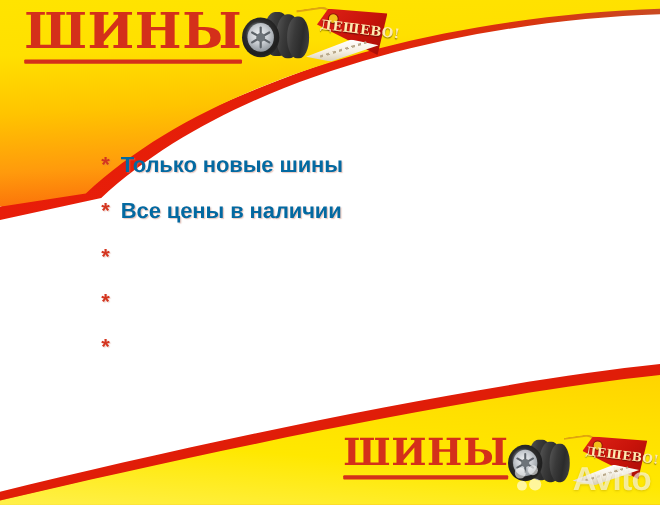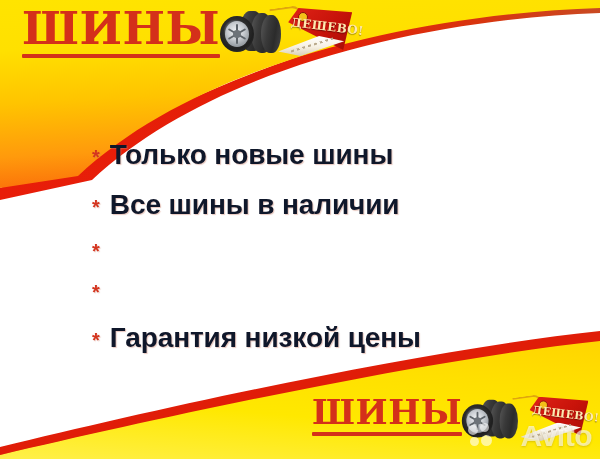--- a/index.html
+++ b/index.html
@@ -128,21 +128,21 @@
     white-space:nowrap;
   }
   .bullet-mark{
     font-family:"Liberation Sans",sans-serif;
     font-weight:bold;font-size:20px;color:#d4351f;
     margin-right:10px;line-height:1;
     text-shadow:1px 1px 1px rgba(200,120,100,.35);
   }
   .bullet-text{
     font-family:"Liberation Sans",sans-serif;
-    font-weight:bold;font-size:28px;color:#0f172a;
+    font-weight:bold;font-size:20px;color:#0369a1;
     letter-spacing:-0.1px;line-height:1.05;
     text-shadow:1px 1px 1px rgba(205,130,110,.45);
   }
 
   
   .footer-shape{
     position:absolute;left:0;bottom:0;
     width:600px;height:120px;
     background:linear-gradient(185deg,#ffd400 0%,#ffe000 30%,#ffe800 60%,#fff04a 100%);
     -webkit-clip-path:path("M0,120 L600,120 L600,0 C430,20 180,72 0,116 Z");
@@ -230,31 +230,30 @@
     </div>
   </div>
 
   <div class="bullets">
     <div class="bullet-row">
       <span class="bullet-mark">*</span>
       <span class="bullet-text">Только новые шины</span>
     </div>
     <div class="bullet-row">
       <span class="bullet-mark">*</span>
-      <span class="bullet-text">Все шины в наличии</span>
-    </div>
-    <div class="bullet-row">
-      <span class="bullet-mark">*</span>
-    </div>
-    <div class="bullet-row">
-      <span class="bullet-mark">*</span>
-    </div>
-    <div class="bullet-row">
-      <span class="bullet-mark">*</span>
-      <span class="bullet-text">Гарантия низкой цены</span>
+      <span class="bullet-text">Все цены в наличии</span>
+    </div>
+    <div class="bullet-row">
+      <span class="bullet-mark">*</span>
+    </div>
+    <div class="bullet-row">
+      <span class="bullet-mark">*</span>
+    </div>
+    <div class="bullet-row">
+      <span class="bullet-mark">*</span>
     </div>
   </div>
 
   <div class="footer-edge"></div>
   <div class="footer-shape"></div>
 
   <svg class="footer-redline" viewBox="0 0 600 130" preserveAspectRatio="none">
     <path d="M0,118 C180,74 430,20 600,2 L600,12 C430,30 180,84 0,126 Z" fill="#e01d08"></path>
   </svg>
 

